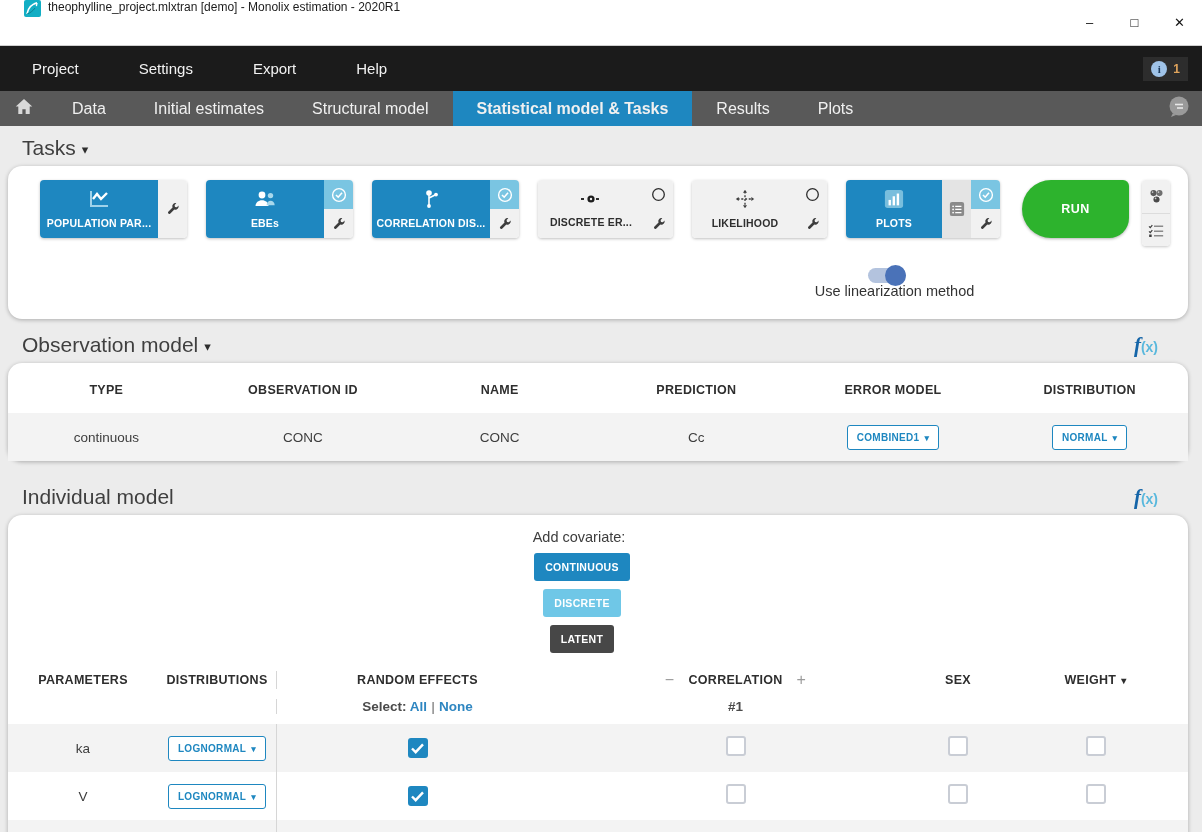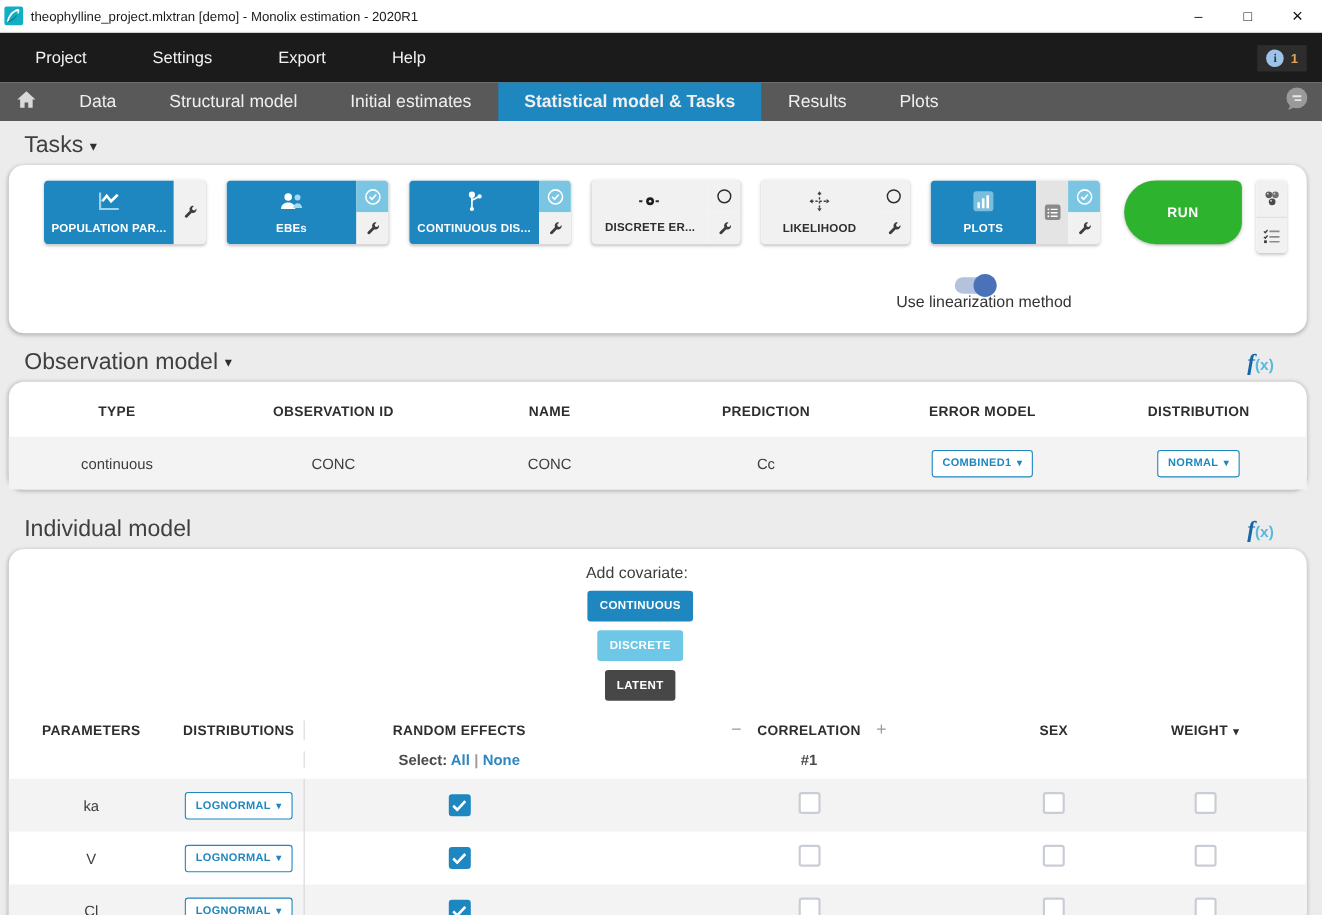--- a/index.html
+++ b/index.html
@@ -1,20 +1,20 @@
 <!DOCTYPE html>
 <html><head>
 <meta charset="utf-8">
 <style>
   * { margin:0; padding:0; box-sizing:border-box; }
   html,body { width:1202px; height:832px; }
   body { font-family:"Liberation Sans", sans-serif; background:#ececec; overflow:hidden; }
 
   
-  .titlebar { height:30px; background:#ffffff; display:flex; align-items:center; padding-left:4px; border-bottom:1px solid #d0d0d0; }
+  .titlebar { height:46px; background:#ffffff; display:flex; padding-left:24px; border-bottom:1px solid #d0d0d0; }
   .app-logo { width:17px; height:17px; background:#12aec4; border-radius:2px; margin-right:7px; position:relative; flex:0 0 auto; }
   .app-logo svg { position:absolute; inset:0; }
   .titlebar-text { font-size:12px; color:#1c1c1c; flex:1 1 auto; }
   .win-controls { display:flex; height:100%; }
   .win-btn { width:45px; height:100%; display:flex; align-items:center; justify-content:center; font-size:13px; color:#111; cursor:pointer; }
 
   
   .menubar { height:45px; background:#1b1b1b; display:flex; align-items:center; padding:0 14px 0 18px; }
   .menu-item { color:#f2f2f2; font-size:15px; padding:10px 14px; margin-right:32px; cursor:pointer; }
   .menu-spacer { flex:1; }
@@ -141,22 +141,22 @@
   </div>
 </div>
 
 <div class="tabbar">
   <div class="home-tab">
     <span><svg width="18" height="17" viewBox="0 0 24 22">
           <path d="M12 1 L23 11 h-3.4 v10 h-5.4 v-6.4 h-4.4 V21 H4.4 V11 H1 Z" fill="#d9d9d9"></path>
         </svg></span>
   </div>
   <div class="tab">Data</div>
+  <div class="tab">Initial estimates</div>
   <div class="tab">Structural model</div>
-  <div class="tab">Initial estimates</div>
   <div class="tab active">Statistical model &amp; Tasks</div>
   <div class="tab">Results</div>
   <div class="tab">Plots</div>
   <div class="tab-spacer"></div>
   <div class="chat-btn">
     <span><svg width="24" height="22" viewBox="0 0 24 22">
           <circle cx="12" cy="10" r="9.5" fill="#9a9a9a"></circle>
           <path d="M6 17 l-2 4 5-2z" fill="#9a9a9a"></path>
           <line x1="8" y1="8.5" x2="16" y2="8.5" stroke="#e8e8e8" stroke-width="1.6"></line>
           <line x1="10" y1="12" x2="16" y2="12" stroke="#e8e8e8" stroke-width="1.6"></line>
@@ -216,21 +216,21 @@
 
       <div class="task-btn">
         <div class="task-main blue">
           <span><svg width="22" height="20" viewBox="0 0 22 20">
                 <line x1="9" y1="5" x2="9" y2="16" stroke="#ffffff" stroke-width="1.6"></line>
                 <line x1="9" y1="9" x2="15" y2="6" stroke="#ffffff" stroke-width="1.6"></line>
                 <circle cx="9" cy="4" r="2.8" fill="#ffffff"></circle>
                 <circle cx="16" cy="5.6" r="1.9" fill="#ffffff"></circle>
                 <circle cx="9" cy="17" r="1.9" fill="#ffffff"></circle>
               </svg></span>
-          <span class="task-label">CONTINUOUS DIS...</span>
+          <span class="task-label">CORRELATION DIS...</span>
         </div>
         <div class="task-side">
           <div class="side-badge">
               <svg width="16" height="16" viewBox="0 0 16 16">
                 <circle cx="8" cy="8" r="6.4" fill="none" stroke="#ffffff" stroke-width="1.4"></circle>
                 <polyline points="5,8 7.2,10.2 11,5.8" fill="none" stroke="#ffffff" stroke-width="1.6"></polyline>
               </svg>
             </div>
           <div class="side-wrench">
               <svg width="14" height="14" viewBox="0 0 24 24">

